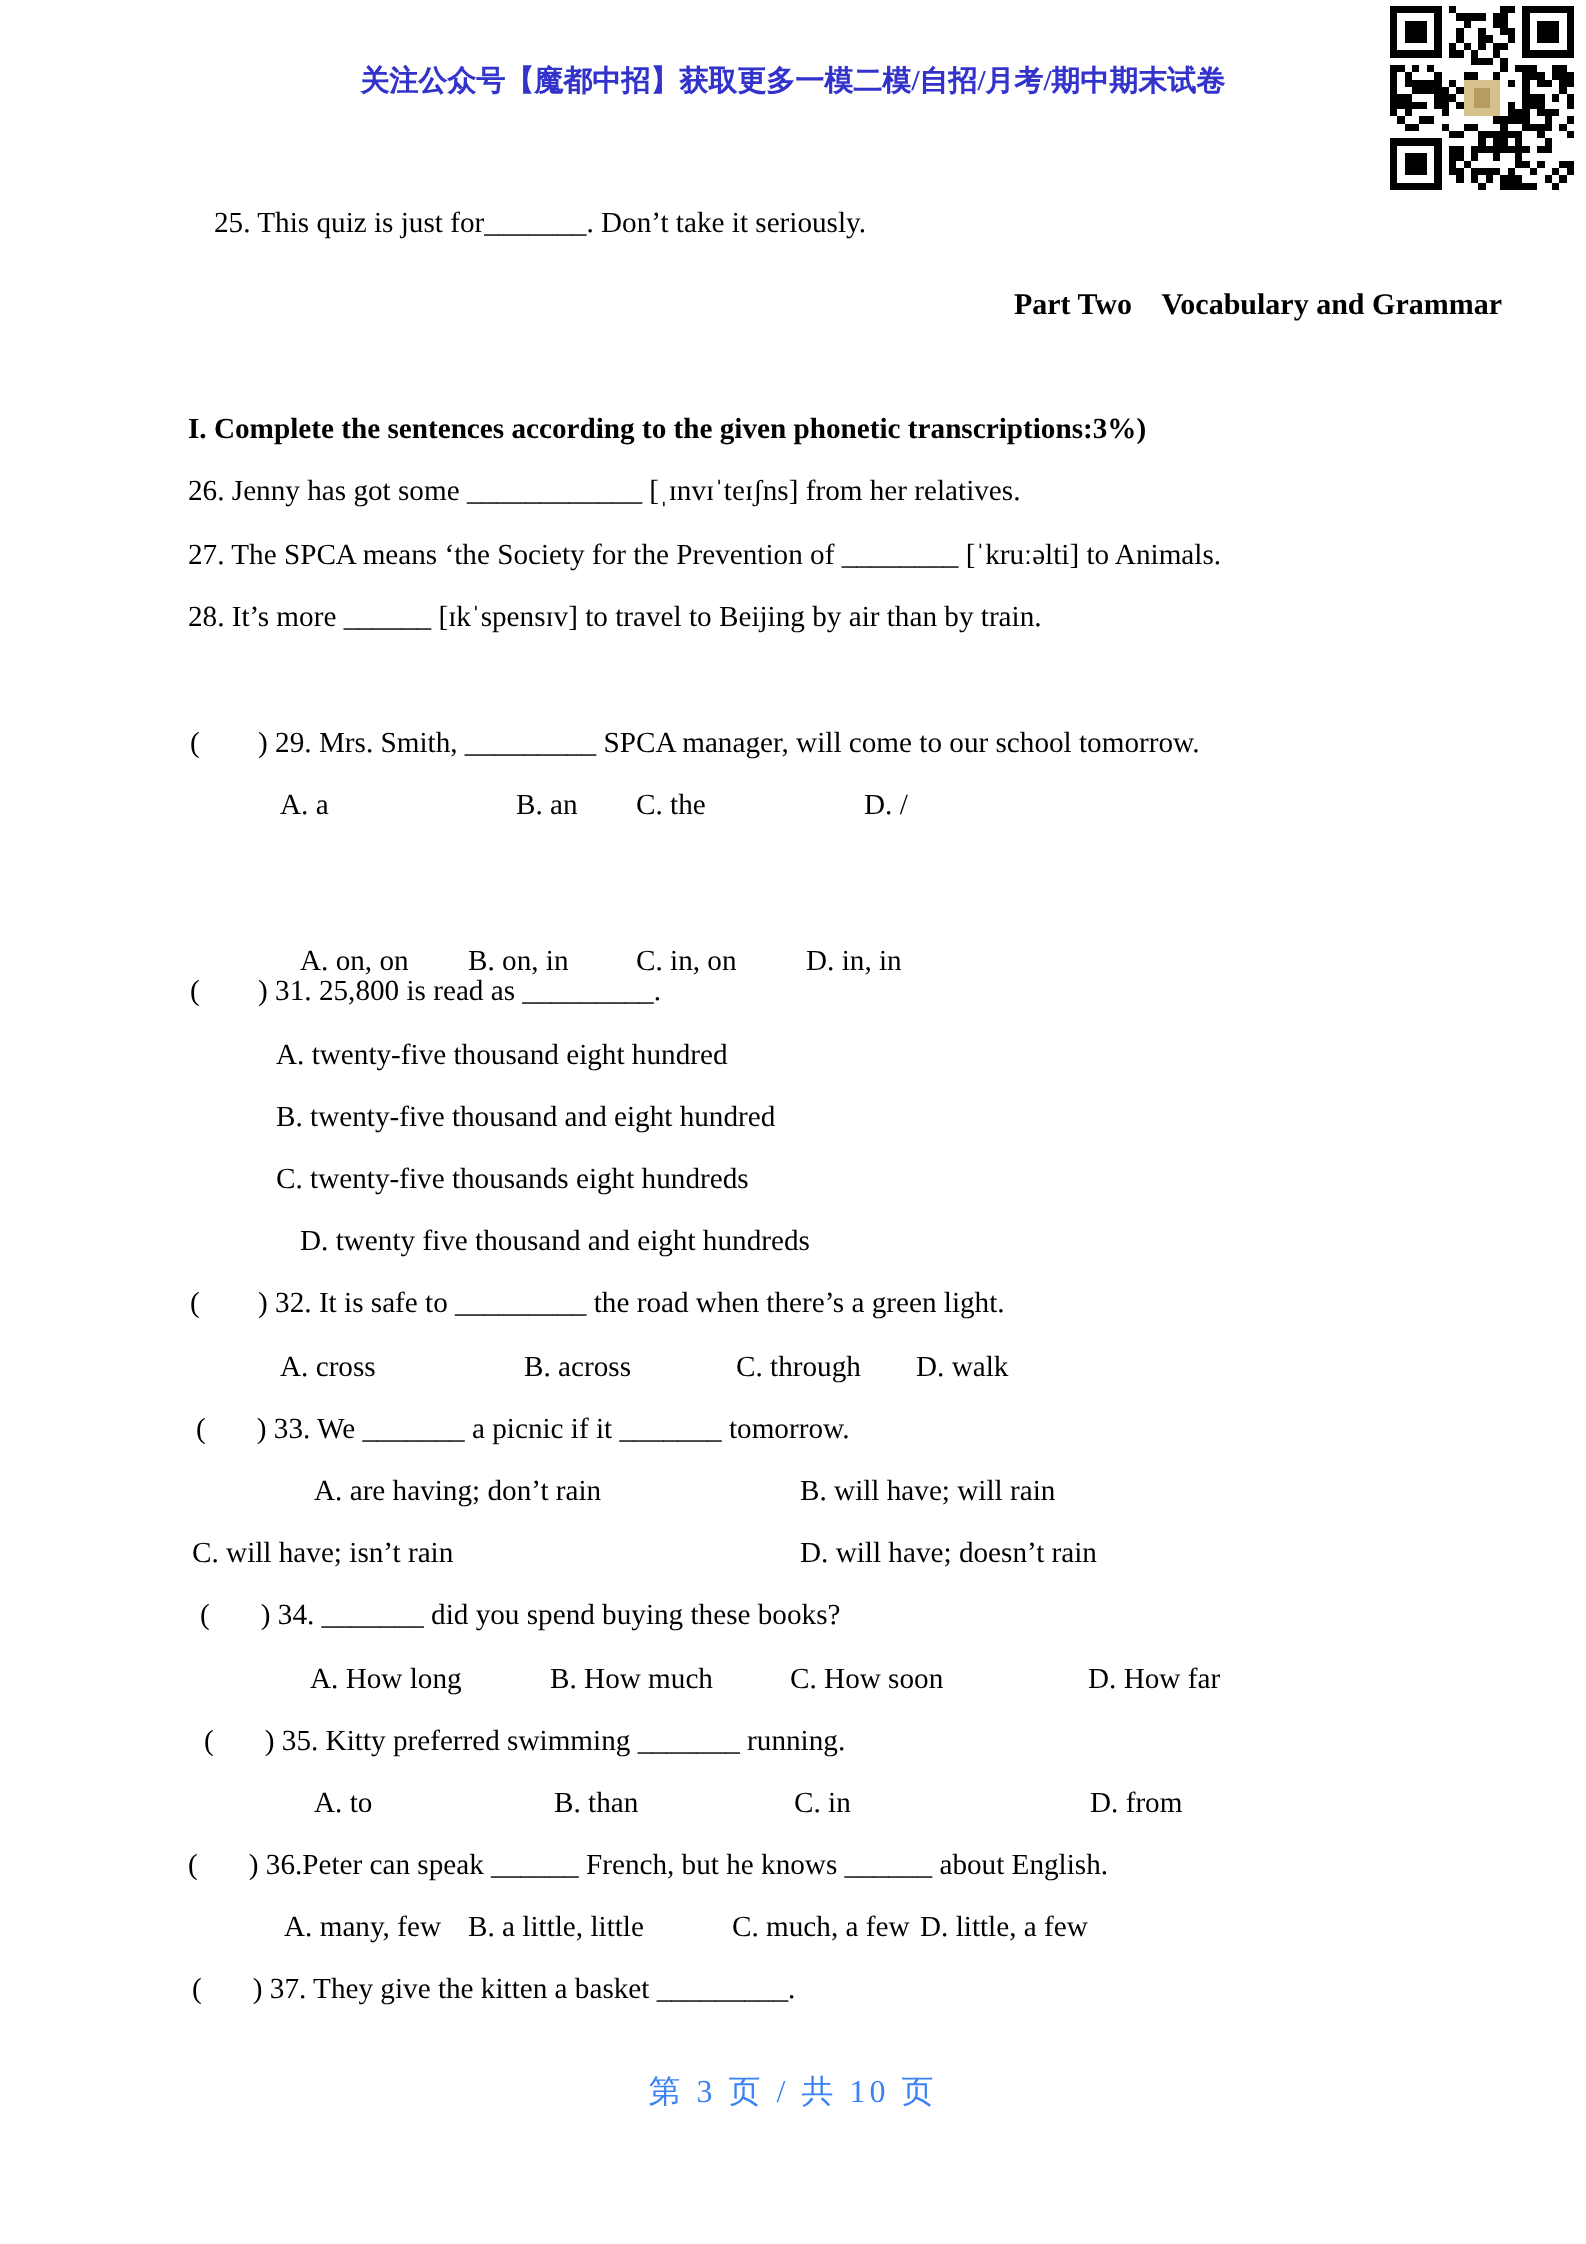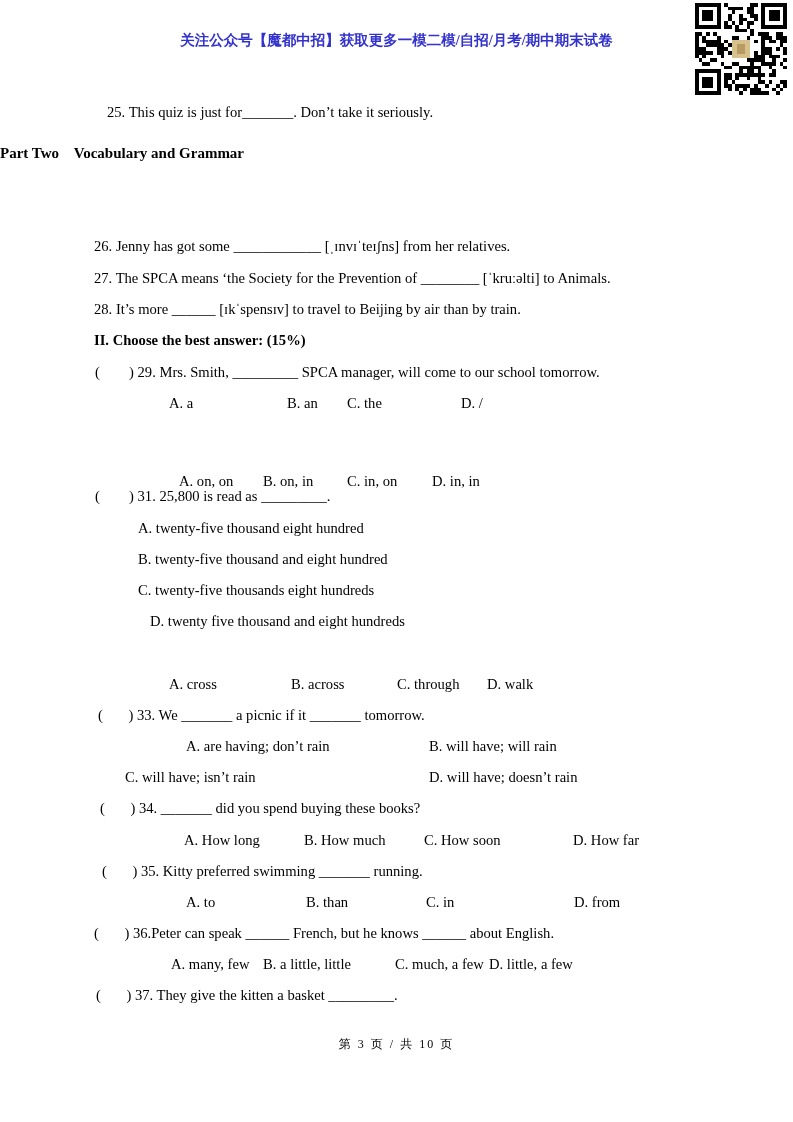--- a/index.html
+++ b/index.html
@@ -11,22 +11,22 @@
     color:#000;
     overflow:hidden;
   }
   .line{
     position:absolute;
     white-space:pre;
     font-size:14.6px;
     line-height:19px;
   }
   .bold{font-weight:bold;}
-  .centered{left:0;width:751px;text-align:left;}
-  .opt-row{position:absolute;left:0;top:0;width:653px;height:20px;margin-left:29px;}
+  .centered{left:0;width:751px;text-align:right;}
+  .opt-row{position:absolute;left:0;top:0;width:653px;height:20px;}
   .opt{
     position:absolute;
     white-space:pre;
     font-size:14.6px;
     line-height:19px;
   }
   #header-promo{
     position:absolute;
     top:31px;left:0;width:793px;
     text-align:center;
@@ -35,23 +35,23 @@
   }
   #qr{
     position:absolute;
     top:3px;left:695px;
     width:92px;height:92px;
   }
   #footer-pageinfo{
     position:absolute;
     top:1036px;left:0;width:793px;
     text-align:center;
-    font-size:12px;
+    font-size:16px;
     letter-spacing:2px;
-    color:#000000;
+    color:#3b82f6;
   }
 </style>
 </head>
 <body>
 
 <div id="page">
 
   <div id="header-promo" style="color: rgb(51, 51, 204);">关注公众号【魔都中招】获取更多一模二模/自招/月考/期中期末试卷</div>
 
   <svg id="qr" viewBox="0 0 25 25" shape-rendering="crispEdges">
@@ -261,25 +261,25 @@
       <rect x="1" y="19" width="5" height="5" fill="#fff"></rect>
       <rect x="2" y="20" width="3" height="3" fill="#000"></rect>
       <rect x="10" y="10" width="5" height="5" fill="#d6c08b"></rect>
       <rect x="11.4" y="11.2" width="2.2" height="2.6" fill="#b89b63"></rect>
     </svg>
 
   <div class="line" style="left:107px;top:103px">25. This quiz is just for_______. Don’t take it seriously.</div>
 
   <div class="line bold centered" style="top:144px;font-size:15px">Part Two    Vocabulary and Grammar</div>
 
+  <div class="line bold" style="left:94px;top:206px">I. Complete the sentences according to the given phonetic transcriptions:3%)</div>
   <div class="line" style="left:94px;top:237px">26. Jenny has got some ____________ [ˌɪnvɪˈteɪʃns] from her relatives.</div>
   <div class="line" style="left:94px;top:269px">27. The SPCA means ‘the Society for the Prevention of ________ [ˈkruːəlti] to Animals.</div>
   <div class="line" style="left:94px;top:300px">28. It’s more ______ [ɪkˈspensɪv] to travel to Beijing by air than by train.</div>
 
-  <div class="line bold" style="left:94px;top:331px">II. Choose the best answer: (15%)</div>
 
   <div class="line" style="left:95px;top:363px">(        ) 29. Mrs. Smith, _________ SPCA manager, will come to our school tomorrow.</div>
   <div class="opt-row" style="top:394px">
     <span class="opt" style="left:140px">A. a</span>
     <span class="opt" style="left:258px">B. an</span>
     <span class="opt" style="left:318px">C. the</span>
     <span class="opt" style="left:432px">D. /</span>
   </div>
 
   <div class="opt-row" style="top:472px">
@@ -288,20 +288,21 @@
     <span class="opt" style="left:318px">C. in, on</span>
     <span class="opt" style="left:403px">D. in, in</span>
   </div>
 
   <div class="line" style="left:95px;top:487px">(        ) 31. 25,800 is read as _________.</div>
   <div class="line" style="left:138px;top:550px">B. twenty-five thousand and eight hundred</div>
   <div class="line" style="left:138px;top:519px">A. twenty-five thousand eight hundred</div>
   <div class="line" style="left:138px;top:581px">C. twenty-five thousands eight hundreds</div>
   <div class="line" style="left:150px;top:612px">D. twenty five thousand and eight hundreds</div>
 
+  <div class="line" style="left:95px;top:643px">(        ) 32. It is safe to _________ the road when there’s a green light.</div>
   <div class="opt-row" style="top:675px">
     <span class="opt" style="left:140px">A. cross</span>
     <span class="opt" style="left:262px">B. across</span>
     <span class="opt" style="left:368px">C. through</span>
     <span class="opt" style="left:458px">D. walk</span>
   </div>
 
   <div class="line" style="left:98px;top:706px">(       ) 33. We _______ a picnic if it _______ tomorrow.</div>
   <div class="opt-row" style="top:737px">
     <span class="opt" style="left:157px">A. are having; don’t rain</span>

